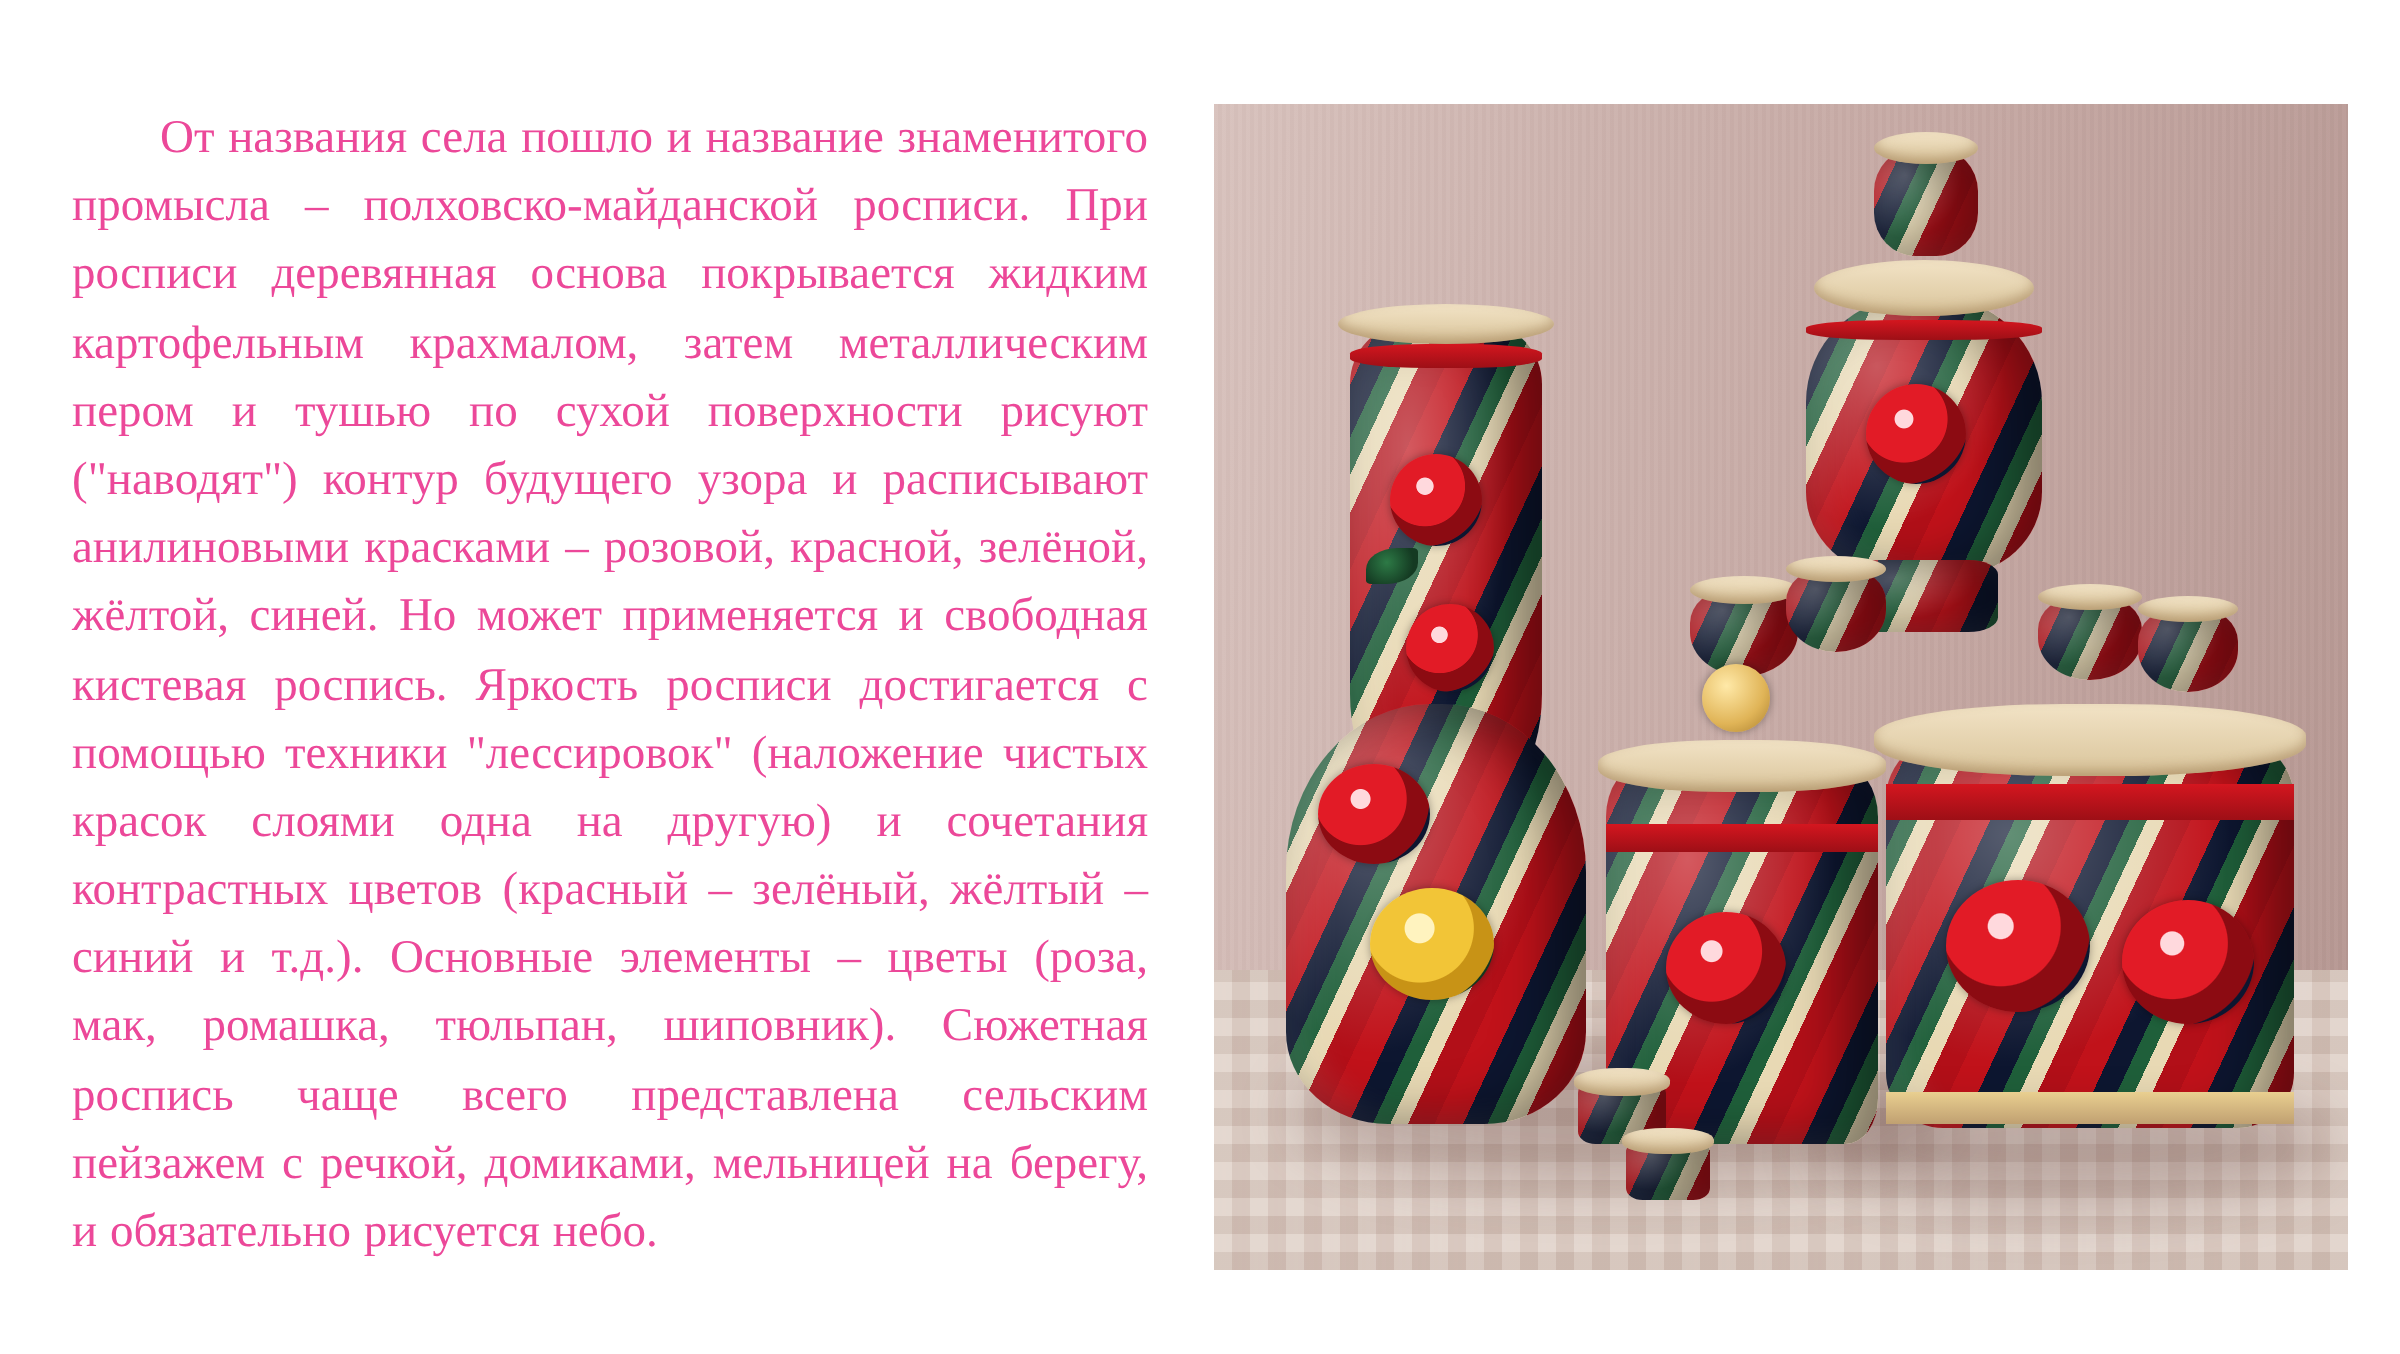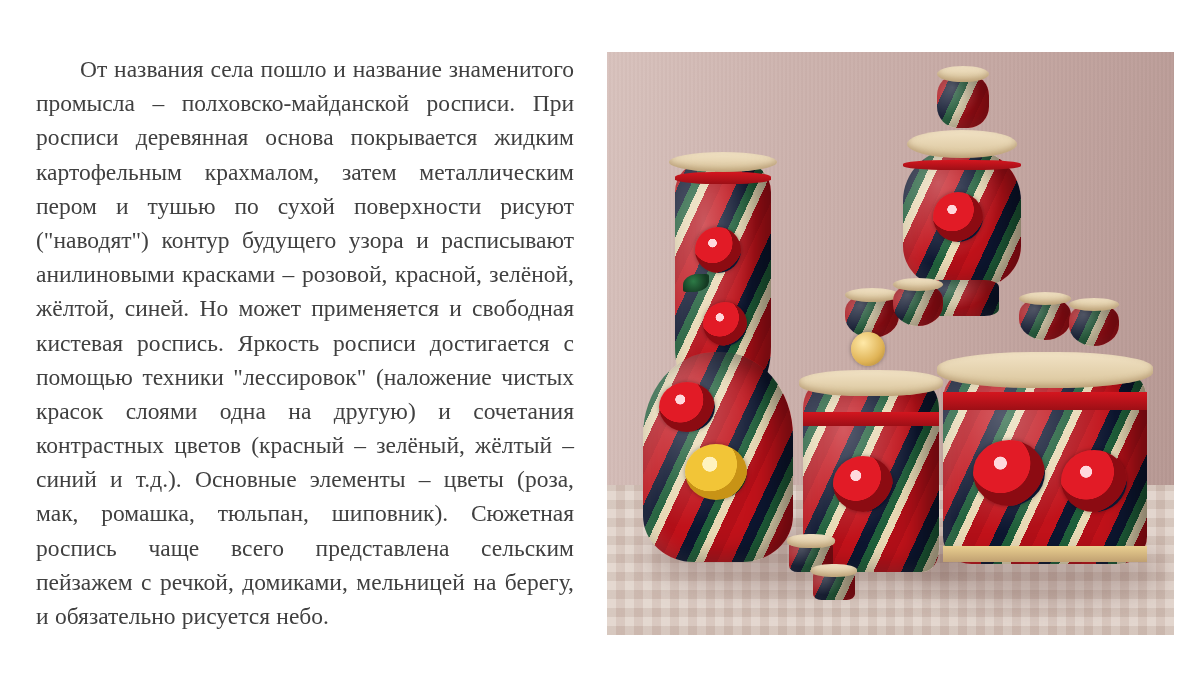--- a/index.html
+++ b/index.html
@@ -24,21 +24,21 @@
   }
   .text-column {
     width: 600px;
     padding: 52px 26px 20px 36px;
     box-sizing: border-box;
   }
   .body-text {
     font-family: "Liberation Serif", serif;
     font-size: 23.5px;
     line-height: 1.455;
-    color: #404040;
+    color: #ec4899;
     text-align: justify;
     text-indent: 44px;
     margin: 0;
     word-spacing: 0.5px;
     hyphens: none;
   }
   .image-column {
     position: relative;
     width: 600px;
     height: 677px;

